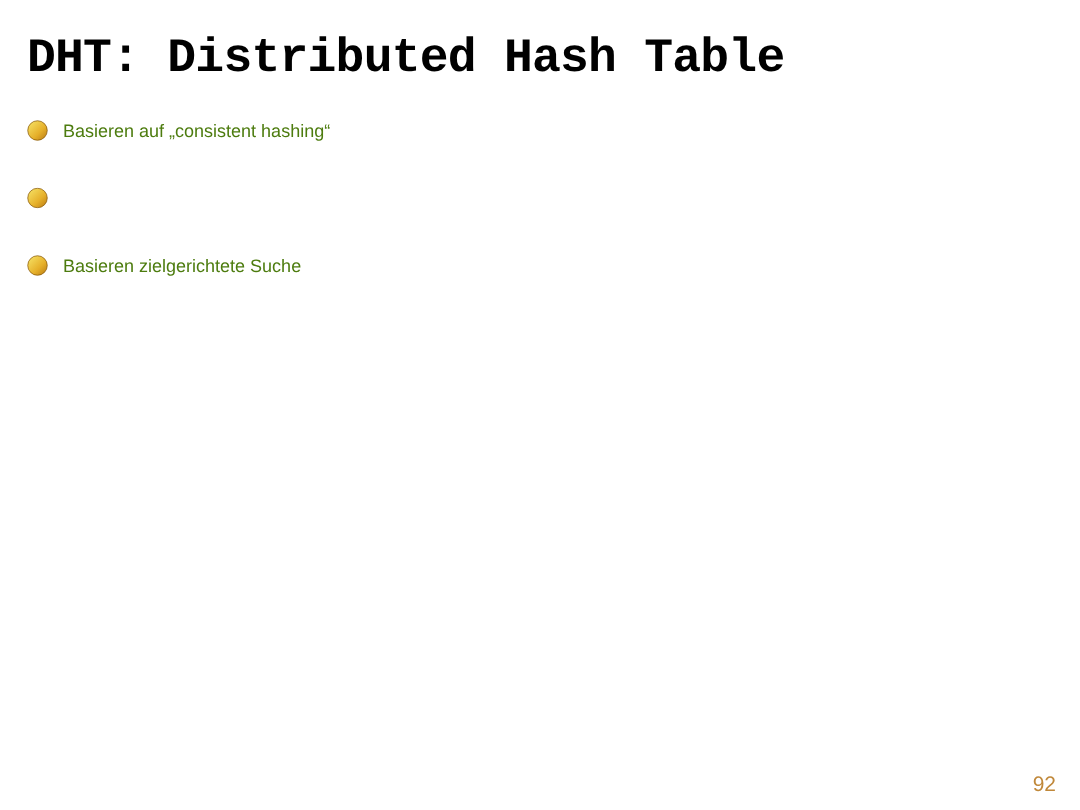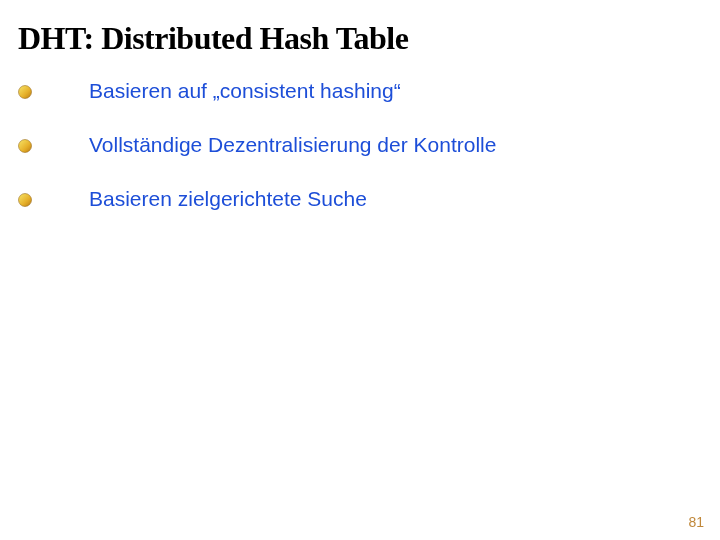--- a/index.html
+++ b/index.html
@@ -1,19 +1,19 @@
 <!DOCTYPE html>
 <html><head>
 <meta charset="utf-8">
 <style>
   * { margin: 0; padding: 0; box-sizing: border-box; }
   html, body { width: 720px; height: 540px; background: #fff; font-family: Arial, Helvetica, sans-serif; position: relative; }
   .slide { width: 720px; height: 540px; position: relative; padding: 20px 18px; }
   .title {
-    font-family: Liberation Serif, serif;
+    font-family: Liberation Mono, monospace;
     font-weight: 900;
     font-size: 32px;
     color: #000;
     letter-spacing: -0.5px;
     margin-bottom: 22px;
   }
   .bullets { list-style: none; }
   .bullets li {
     display: flex;
     align-items: center;
@@ -21,23 +21,22 @@
   }
   .bullet-icon {
     width: 14px;
     height: 14px;
     flex: 0 0 14px;
     margin-right: 10px;
     margin-top: 1px;
   }
   .bullet-icon svg { display: block; }
   .bullet-text {
-    font-size: 21px;
-    color: #1d4ed8;
-    margin-left: 47px;
+    font-size: 12px;
+    color: #4d7c0f;
   }
   .page-number {
     position: absolute;
     right: 16px;
     bottom: 10px;
     font-size: 14px;
     color: #c0883a;
   }
 </style>
 </head>
@@ -61,26 +60,25 @@
         </svg>
       </span>
       <span class="bullet-text">Basieren auf „consistent hashing“</span>
     </li>
     <li>
       <span class="bullet-icon">
         <svg viewBox="0 0 14 14" width="14" height="14">
           <circle cx="7" cy="7" r="6.5" fill="url(#g1)" stroke="#8a5a0a" stroke-width="0.5"></circle>
         </svg>
       </span>
-      <span class="bullet-text">Vollständige Dezentralisierung der Kontrolle</span>
     </li>
     <li>
       <span class="bullet-icon">
         <svg viewBox="0 0 14 14" width="14" height="14">
           <circle cx="7" cy="7" r="6.5" fill="url(#g1)" stroke="#8a5a0a" stroke-width="0.5"></circle>
         </svg>
       </span>
       <span class="bullet-text">Basieren zielgerichtete Suche</span>
     </li>
   </ul>
 
-  <div class="page-number">81</div>
+  <div class="page-number">92</div>
 </div>
 
 </body></html>

